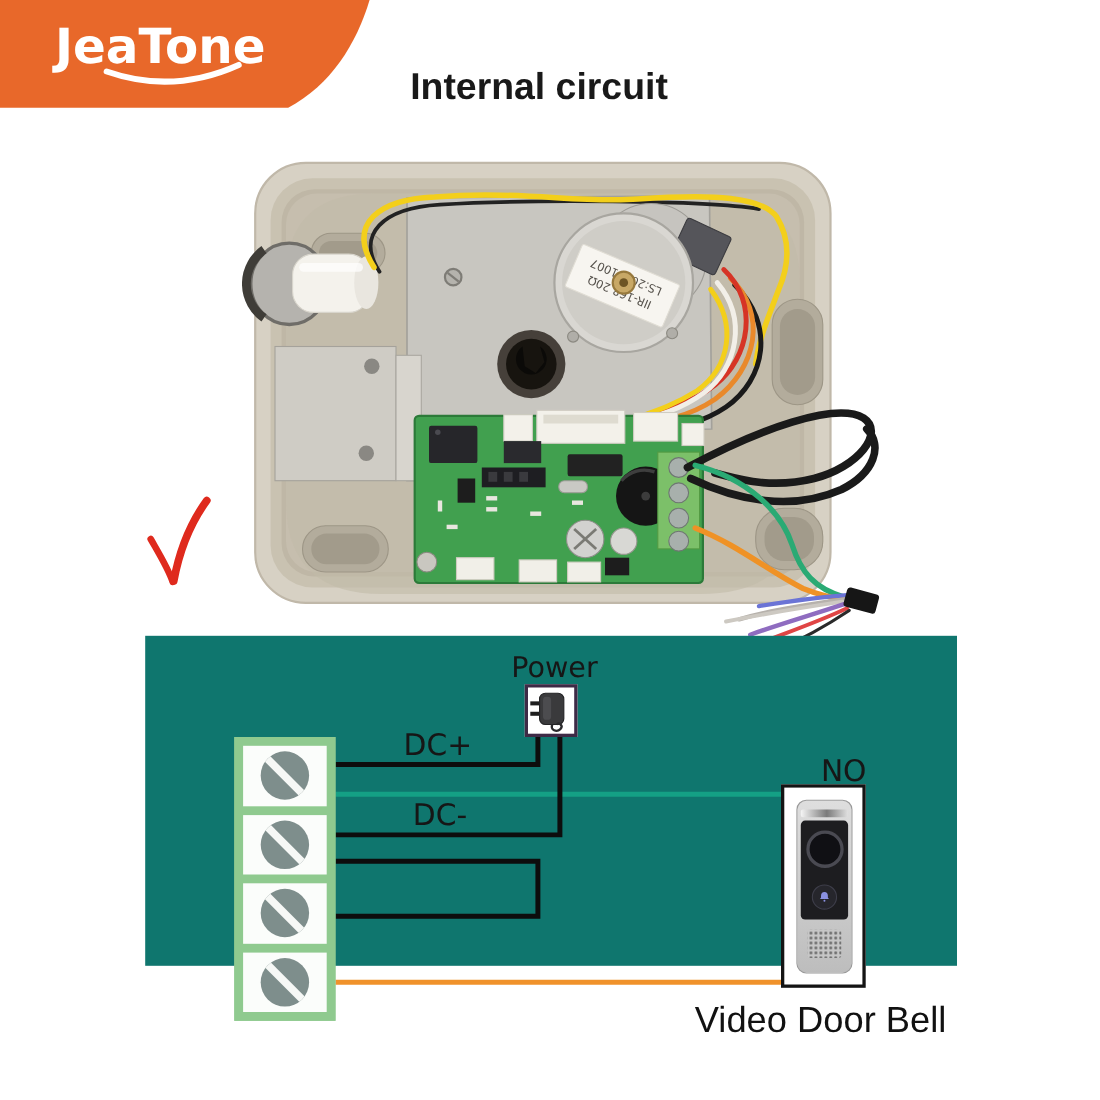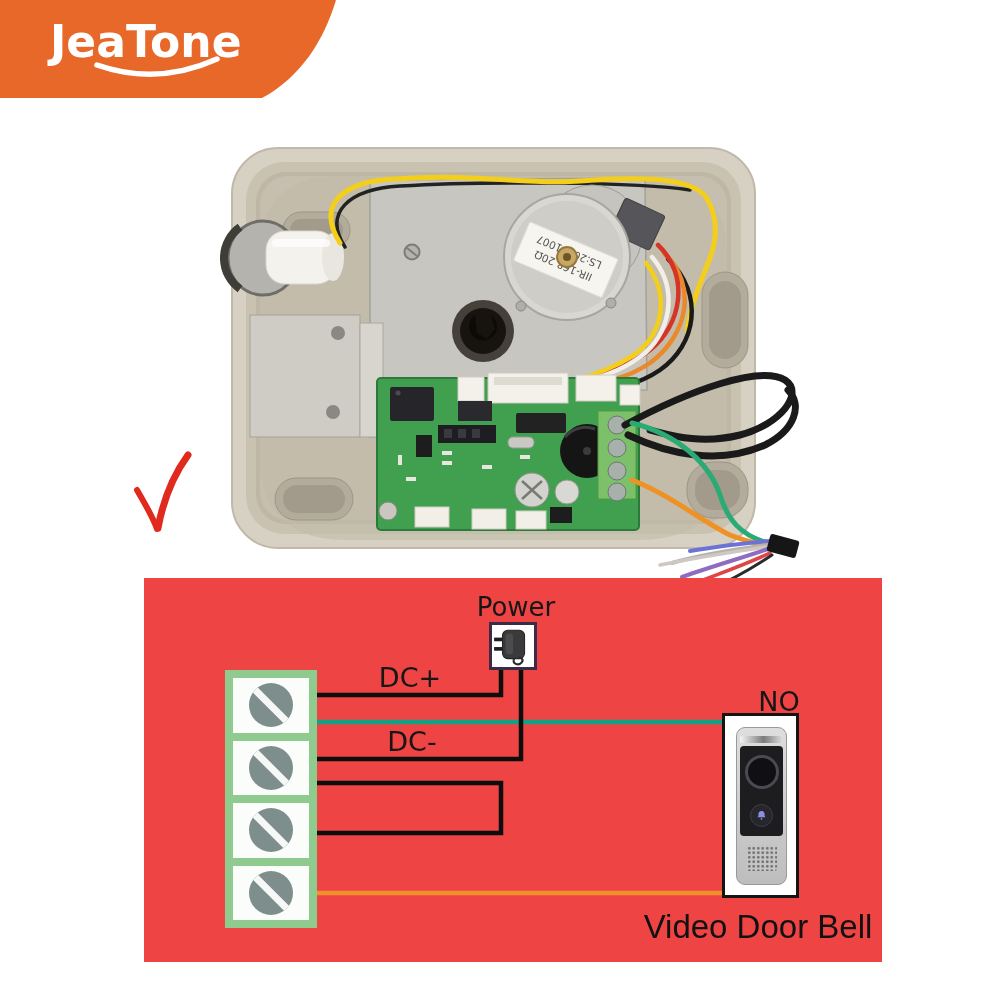--- a/index.html
+++ b/index.html
@@ -10,21 +10,21 @@
   .banner-svg{position:absolute;left:0;top:0;width:340px;height:100px;}
   .page-title{position:absolute;left:490px;top:60px;transform:translateX(-50%);
               font-family:"Liberation Sans",sans-serif;font-weight:700;font-size:34px;
               color:#191919;white-space:nowrap;}
 
   
   .photo-svg{position:absolute;left:220px;top:135px;width:580px;height:460px;}
   .arrow-svg{position:absolute;left:126px;top:448px;width:74px;height:94px;}
 
   
-  .diagram{position:absolute;left:132px;top:578px;width:738px;height:384px;background:#ef4444;margin-left:12px;}
+  .diagram{position:absolute;left:132px;top:578px;width:738px;height:300px;background:#0f766e;}
   .wires-svg{position:absolute;left:0;top:0;width:738px;height:384px;}
 
   .terminal{position:absolute;left:81px;top:92px;width:92px;height:258px;box-sizing:border-box;
             background:#8FCA8F;border:8px solid #8FCA8F;display:flex;flex-direction:column;gap:8px;}
   .t-cell{flex:1;background:#fbfdfb;display:flex;align-items:center;justify-content:center;}
   .screw{width:44px;height:44px;border-radius:50%;background:#7E8E8C;overflow:hidden;position:relative;}
   .screw::after{content:"";position:absolute;left:-20%;width:140%;top:50%;margin-top:-3.5px;height:7px;
                 background:#f6f8f6;transform:rotate(45deg);}
 
   .lbl{position:absolute;color:#161616;font-size:27px;font-weight:400;white-space:nowrap;
@@ -57,20 +57,21 @@
 <body>
 
 <div class="page">
 
   <svg class="banner-svg" viewBox="0 0 340 100">
     <path d="M0,0 L336,0 C324,40 301,77 262,98 L0,98 Z" fill="#E8682A"></path>
     <text x="50" y="57" font-family="DejaVu Sans, sans-serif" font-weight="bold" font-size="44" fill="#ffffff" letter-spacing="0">JeaTone</text>
     <path d="M97,65 Q157,86 217,59" fill="none" stroke="#ffffff" stroke-width="5.5" stroke-linecap="round"></path>
   </svg>
 
+  <div class="page-title">Internal circuit</div>
 
   <svg class="photo-svg" viewBox="0 0 580 460">
 
     <g>
       <rect x="12" y="13" width="523" height="400" rx="46" fill="#d7d1c4" stroke="#c0b8a9" stroke-width="2"></rect>
       <rect x="26" y="27" width="495" height="372" rx="38" fill="#c9c2b1"></rect>
       <rect x="36" y="37" width="475" height="352" rx="30" fill="#bfb7a6"></rect>
       <rect x="40" y="41" width="467" height="344" rx="28" fill="#c6beae"></rect>
       <path d="M40,120 q0,-79 80,-79 l300,0 q87,0 87,80 l0,200 q0,84 -90,84 l-290,0 q-87,0 -87,-85 Z" fill="#c2baa9" opacity="0.6"></path>
     </g>

